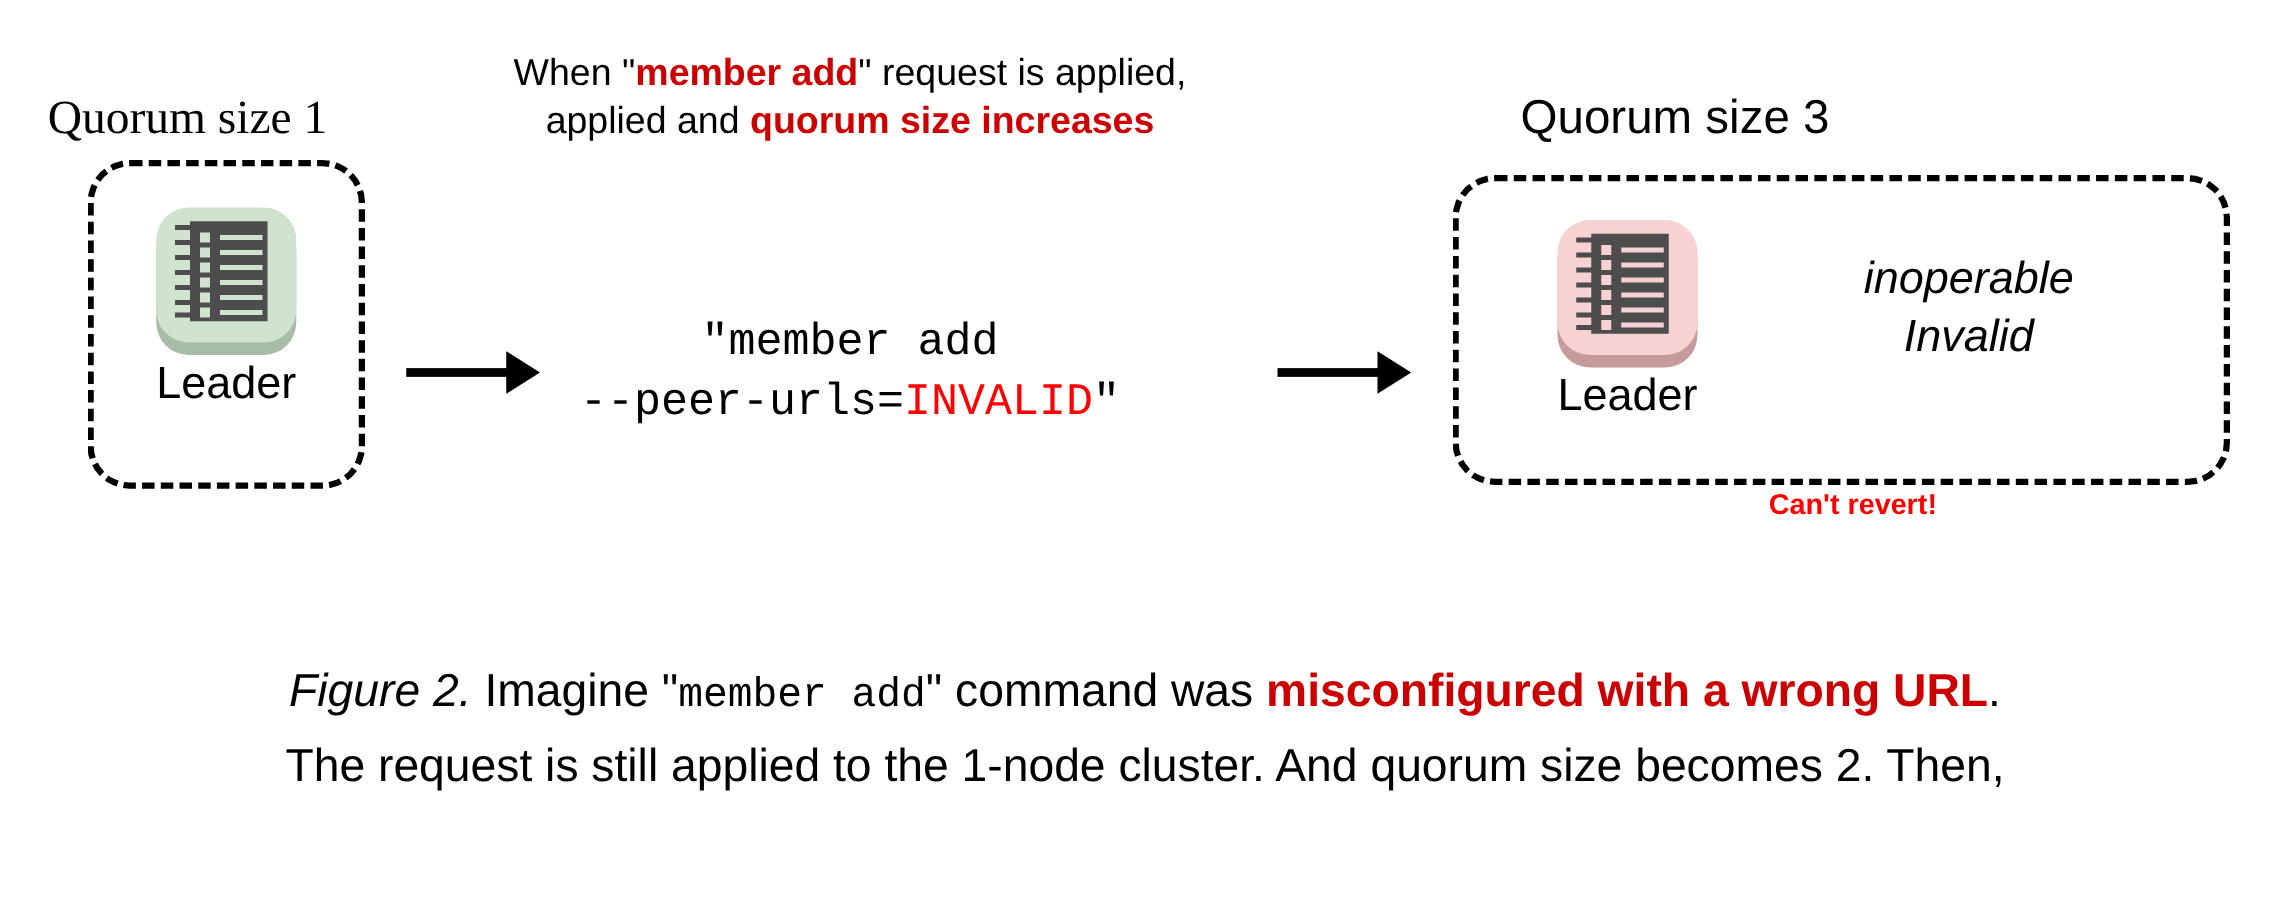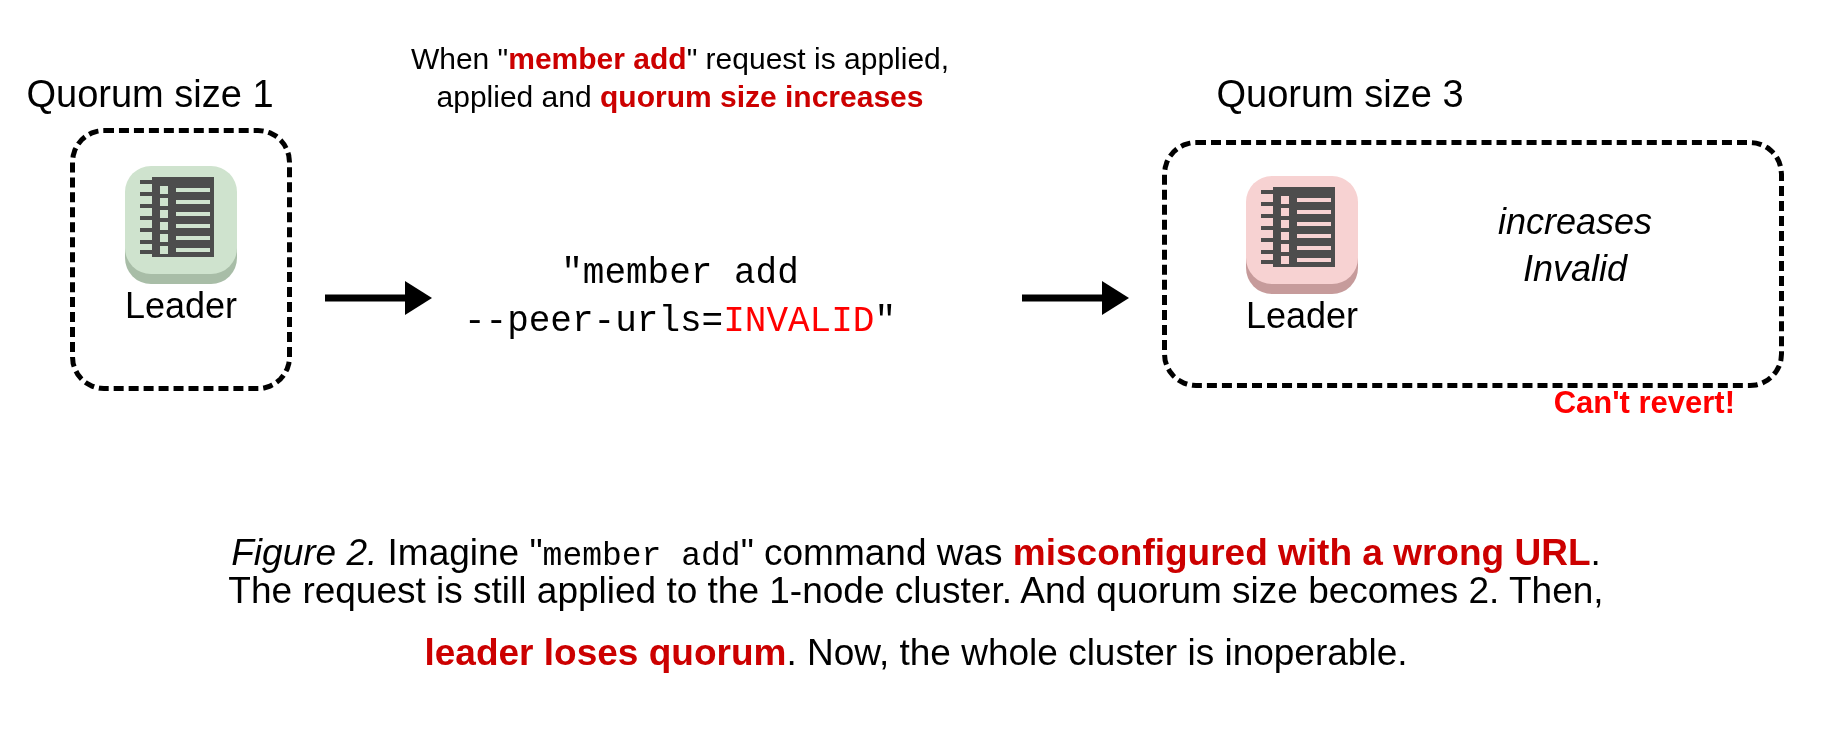--- a/index.html
+++ b/index.html
@@ -160,24 +160,24 @@
   
   .expect-note {
     font-size: 36px;
     line-height: 47px;
     font-style: italic;
     text-align: center;
     color: #000;
     white-space: nowrap;
   }
   .warn-note {
-    font-size: 31px;
+    font-size: 23px;
     line-height: 36px;
     font-weight: bold;
-    text-align: right;
+    text-align: left;
     color: #ff0000;
     white-space: nowrap;
   }
 
   
   .caption {
     position: absolute;
     left: 0;
     width: 1832px;
     text-align: center;
@@ -191,21 +191,21 @@
     font-family: "Liberation Mono", "DejaVu Sans Mono", monospace;
     font-size: 33px;
   }
   .caption .red-b { color: #cc0000; font-weight: bold; }
 </style>
 </head>
 <body>
 
 <div class="stage">
 
-  <div class="abs cluster-title" style="left:10px; top:72px; width:280px;">Quorum size 1</div>
+  <div class="abs cluster-title" style="left:10px; top:72px; width:280px;font-family:Liberation Serif, serif;">Quorum size 1</div>
 
   <div class="abs cluster-box" style="left:70px; top:128px; width:222px; height:263px;"></div>
 
   <div class="node" style="left:122px; top:158px; width:118px;">
     <div class="node-icon-wrap">
       <div class="icon-shadow" style="background:#a8bda7;"></div>
       <div class="icon-tile" style="background:#cfe3ce;"></div>
       <div class="icon-rings">
         <div class="ring" style="top:0px;"></div>
         <div class="ring" style="top:12px;"></div>
@@ -312,29 +312,26 @@
         <div class="book-row" style="top:69px;">
           <div class="book-sq" style="background:#f7d2d2;"></div>
           <div class="book-line" style="background:#f7d2d2;"></div>
         </div>
       </div>
     </div>
     <div class="node-label">Leader</div>
   </div>
 
   <div class="abs expect-note" style="left:1415px; top:198px; width:320px;">
-    <div>increases</div>
+    <div>inoperable</div>
     <div>Invalid</div>
   </div>
 
   <div class="abs warn-note" style="left:1415px; top:385px; width:320px;">Can't revert!</div>
 
   <div class="caption" style="top:528px;">
     <span class="fig-label">Figure 2.</span><span> Imagine "</span><span class="mono">member add</span><span>" command was </span><span class="red-b">misconfigured with a wrong URL</span><span>.</span>
   </div>
 
-  <div class="caption" style="top:566px;text-align:center;">The request is still applied to the 1-node cluster. And quorum size becomes 2. Then,</div>
-
-  <div class="caption" style="top:628px;">
-    <span class="red-b">leader loses quorum</span><span>. Now, the whole cluster is inoperable.</span>
-  </div>
+  <div class="caption" style="top:588px;text-align:center;">The request is still applied to the 1-node cluster. And quorum size becomes 2. Then,</div>
+
 
 </div>
 
 </body></html>

